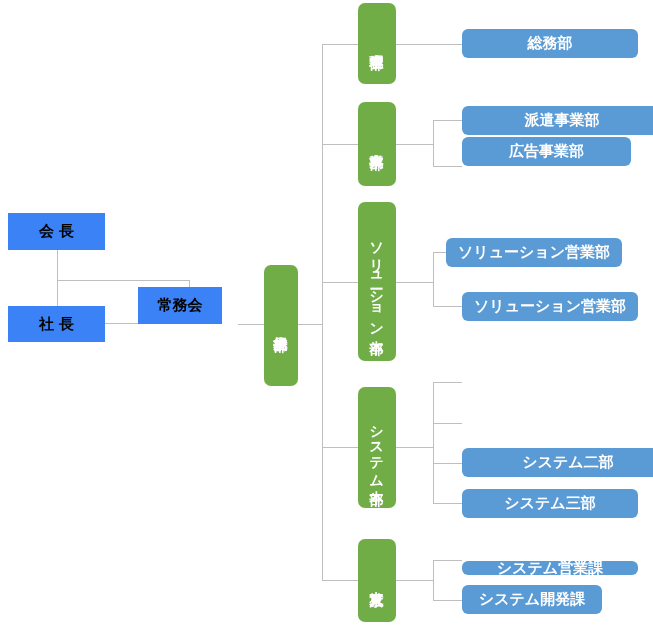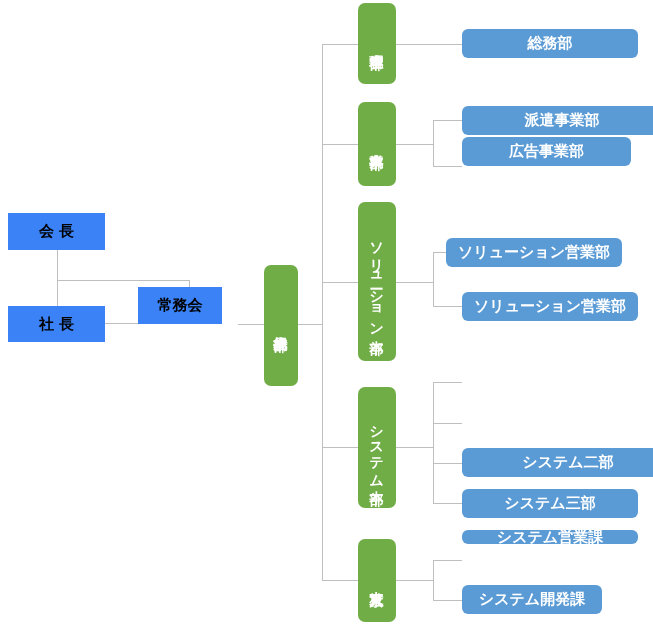--- a/index.html
+++ b/index.html
@@ -94,16 +94,16 @@
 
   <div class="box dept" style="left:462px;top:106px;width:200px;height:29px;">派遣事業部</div>
   <div class="box dept" style="left:462px;top:137px;width:169px;height:29px;">広告事業部</div>
 
   <div class="box dept" style="left:446px;top:238px;width:176px;height:29px;">ソリューション営業部</div>
   <div class="box dept" style="left:462px;top:292px;width:176px;height:29px;">ソリューション営業部</div>
 
   <div class="box dept" style="left:462px;top:448px;width:212px;height:29px;">システム二部</div>
   <div class="box dept" style="left:462px;top:489px;width:176px;height:29px;">システム三部</div>
 
-  <div class="box dept" style="left:462px;top:530px;width:176px;height:14px;">システム営業課</div>
+  <div class="box dept" style="left:462px;top:561px;width:176px;height:14px;">システム営業課</div>
   <div class="box dept" style="left:462px;top:585px;width:140px;height:29px;">システム開発課</div>
 
 </div>
 
 </body></html>

